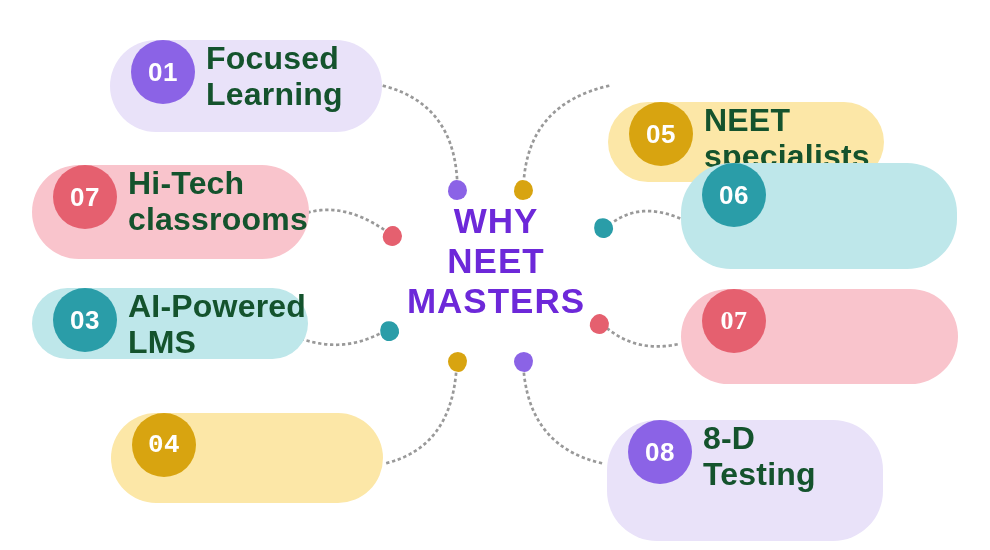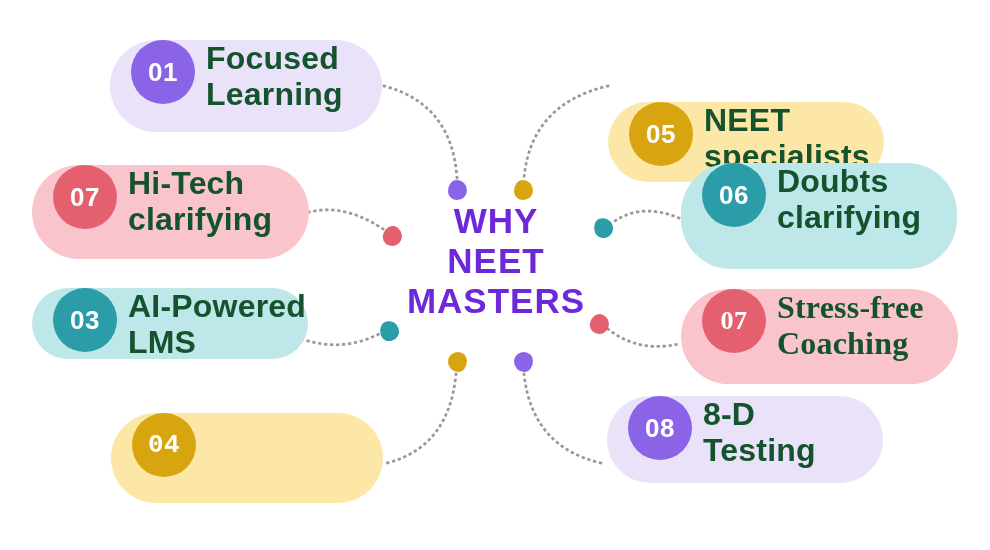--- a/index.html
+++ b/index.html
@@ -31,21 +31,21 @@
     white-space:pre-line;letter-spacing:0.2px;
   }
 
   .pill-1{left:110px;top:40px;width:272px;height:92px;}
   .pill-2{left:32px;top:165px;width:277px;height:94px;}
   .pill-3{left:32px;top:288px;width:276px;height:71px;}
   .pill-4{left:111px;top:413px;width:272px;height:90px;font-family:Liberation Mono, monospace;}
   .pill-5{left:608px;top:54px;width:276px;height:80px;margin-top:48px;}
   .pill-6{left:681px;top:163px;width:276px;height:106px;}
   .pill-7{left:681px;top:289px;width:277px;height:95px;font-family:Liberation Serif, serif;}
-  .pill-8{left:607px;top:396px;width:276px;height:87px;}
+  .pill-8{left:607px;top:420px;width:276px;height:121px;}
 
   .dot{
     position:absolute;width:19px;height:20px;background:var(--accent);
     border-radius:46% 54% 52% 48% / 56% 52% 48% 44%;
   }
   .dot-1{left:448px;top:180px;}
   .dot-2{left:383px;top:226px;transform:rotate(20deg);}
   .dot-3{left:380px;top:321px;transform:rotate(-15deg);}
   .dot-4{left:448px;top:352px;transform:rotate(180deg);}
   .dot-5{left:514px;top:180px;}
@@ -83,44 +83,40 @@
   <span class="dot dot-8" style="--pill: #E9E2F9; --accent: #8B63E6;"></span>
 
   <div class="pill pill-1" style="--pill: #E9E2F9; --accent: #8B63E6;">
     <span class="num">01</span>
     <span class="label">Focused
 Learning</span>
   </div>
   <div class="pill pill-2" style="--pill: #F9C4CC; --accent: #E5606F;">
     <span class="num">07</span>
     <span class="label">Hi-Tech
-clarifying</span>
+classrooms</span>
   </div>
   <div class="pill pill-3" style="--pill: #BEE7EA; --accent: #2A9DA8;">
     <span class="num">03</span>
     <span class="label">AI-Powered
 LMS</span>
   </div>
   <div class="pill pill-4" style="--pill: #FCE7A7; --accent: #D8A410;">
     <span class="num">04</span>
   </div>
   <div class="pill pill-5" style="--pill: #FCE7A7; --accent: #D8A410;">
     <span class="num">05</span>
     <span class="label">NEET
 specialists</span>
   </div>
   <div class="pill pill-6" style="--pill: #BEE7EA; --accent: #2A9DA8;">
     <span class="num">06</span>
-    <span class="label">Doubts
-clarifying</span>
   </div>
   <div class="pill pill-7" style="--pill: #F9C4CC; --accent: #E5606F;">
     <span class="num">07</span>
-    <span class="label">Stress-free
-Coaching</span>
   </div>
   <div class="pill pill-8" style="--pill: #E9E2F9; --accent: #8B63E6;">
     <span class="num">08</span>
     <span class="label">8-D
 Testing</span>
   </div>
 
 </div>
 
 </body></html>

